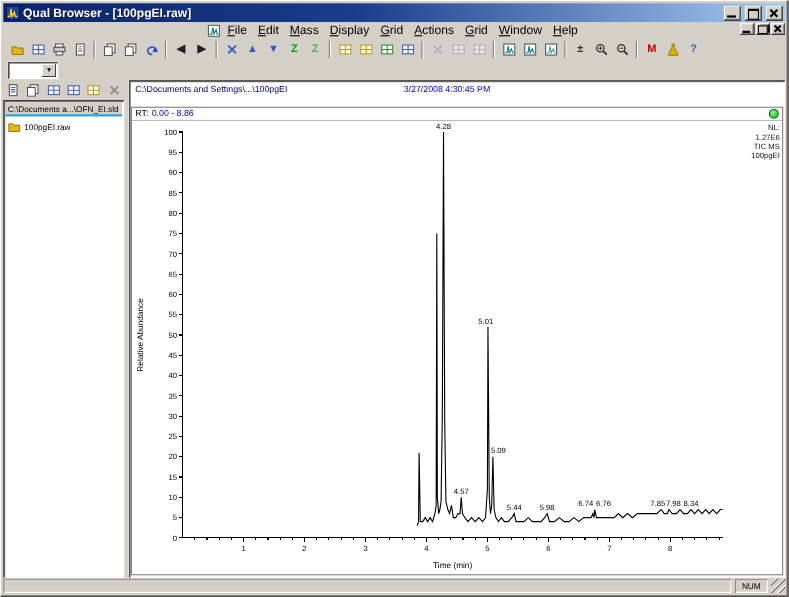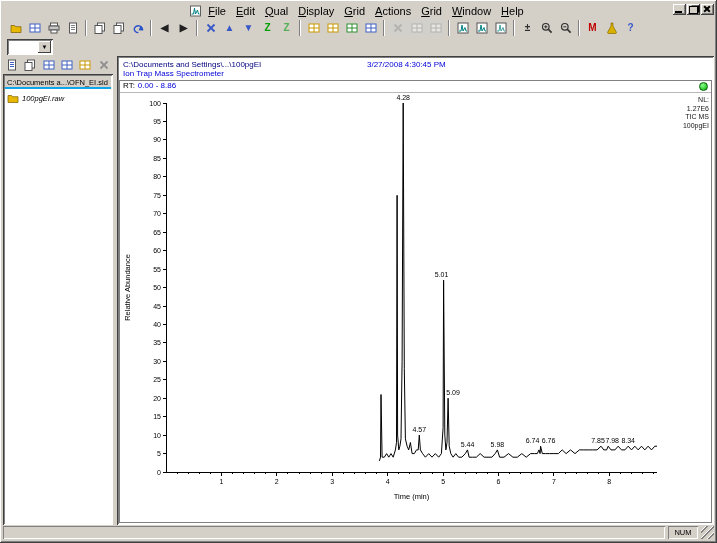--- a/index.html
+++ b/index.html
@@ -51,21 +51,21 @@
 
   
   .content { flex:1; display:flex; min-height:0; }
   .sidebar { width:110px; flex:0 0 110px; display:flex; flex-direction:column; min-height:0; }
   .side-toolbar { height:18px; flex:0 0 18px; display:flex; align-items:center; }
   .side-panel { flex:1; min-height:0; display:flex; flex-direction:column; background:#fff;
     box-shadow: inset 1px 1px #404040, inset -1px -1px #fff, inset 2px 2px #808080; padding:2px; }
   .side-panel-header { height:13px; flex:0 0 13px; background:#D4D0C8; font-size:7.5px; line-height:13px;
     white-space:nowrap; overflow:hidden; padding:0 2px; border-bottom:2px solid #0ea5e9; }
   .file-list { flex:1; background:#fff; padding:3px 2px; overflow:hidden; }
-  .file-item { display:flex; align-items:center; gap:3px; font-size:7.5px; white-space:nowrap;font-style:italic; }
+  .file-item { display:flex; align-items:center; gap:3px; font-size:7.5px; white-space:nowrap; }
   .splitter { width:4px; flex:0 0 4px; }
 
   .main { flex:1; min-width:0; background:#fff; display:flex; flex-direction:column;
     box-shadow: inset 1px 1px #404040, inset -1px -1px #fff, inset 2px 2px #808080; padding:2px; }
   .main-header { height:22px; flex:0 0 22px; position:relative; font-size:8px; padding:2px 0 0 4px; background:#fff; }
   .header-path { color:#000080; white-space:nowrap; }
   .header-datetime { position:absolute; left:248px; top:2px; color:#0000D8; white-space:nowrap; }
   .header-instrument { color:#0000D8; white-space:nowrap; }
 
   .chart-cell { flex:1; min-height:0; border:1px solid #808080; position:relative; display:flex; flex-direction:column; background:#fff; }
@@ -90,30 +90,40 @@
   .sb-num { width:30px; font-size:7.5px; line-height:13px; text-align:center; color:#000; }
   .grip { width:13px; height:13px;
     background:repeating-linear-gradient(135deg, transparent 0 3px, #fff 3px 4px, #808080 4px 5px);
   }
 </style>
 </head>
 <body>
 
 <div id="app">
 
+  <div class="titlebar">
+    <svg class="app-svg" width="13" height="13" viewBox="0 0 13 13">
+      <rect x="0.5" y="0.5" width="12" height="12" fill="#2040A0" stroke="#001060"></rect>
+      <polyline points="2,10 4,10 5,3 6,10 8,6 9,10 11,10" fill="none" stroke="#FFD800" stroke-width="1.2"></polyline>
+    </svg>
+    <span class="title">Qual Browser - [100pgEI.raw]</span>
+    <button class="cap-btn min"></button>
+    <button class="cap-btn max"></button>
+    <button class="cap-btn close"></button>
+  </div>
 
   <div class="menubar">
     <svg class="child-icon" width="12" height="12" viewBox="0 0 12 12">
       <rect x="1" y="1" width="10" height="10" fill="#FFF" stroke="#606060"></rect>
       <polyline points="2,9 4,9 5,3 6,9 8,5 9,9 10,9" fill="none" stroke="#008080" stroke-width="1"></polyline>
     </svg>
     <span id="menu-items" style="display:flex;">
         <span class="menu-item">File</span>
         <span class="menu-item">Edit</span>
-        <span class="menu-item">Qual</span>
+        <span class="menu-item">Mass</span>
         <span class="menu-item">Display</span>
         <span class="menu-item">Grid</span>
         <span class="menu-item">Actions</span>
         <span class="menu-item">Grid</span>
         <span class="menu-item">Window</span>
         <span class="menu-item">Help</span>
       </span>
     <span class="mdi-btns">
       <button class="cap-btn sm min"></button>
       <button class="cap-btn sm restore"></button>
@@ -358,21 +368,20 @@
           </div>
       </div>
     </div>
 
     <div class="splitter"></div>
 
     <div class="main">
       <div class="main-header">
         <div class="header-path">C:\Documents and Settings\...\100pgEI</div>
         <div class="header-datetime">3/27/2008 4:30:45 PM</div>
-        <div class="header-instrument">Ion Trap Mass Spectrometer</div>
       </div>
 
       <div class="chart-cell">
         <div class="rt-strip">
           <span class="rt-label">RT:</span>
           <span class="rt-value">0.00 - 8.86</span>
         </div>
         <div class="active-dot"></div>
         <div class="annotation">
           <div>NL:</div>

